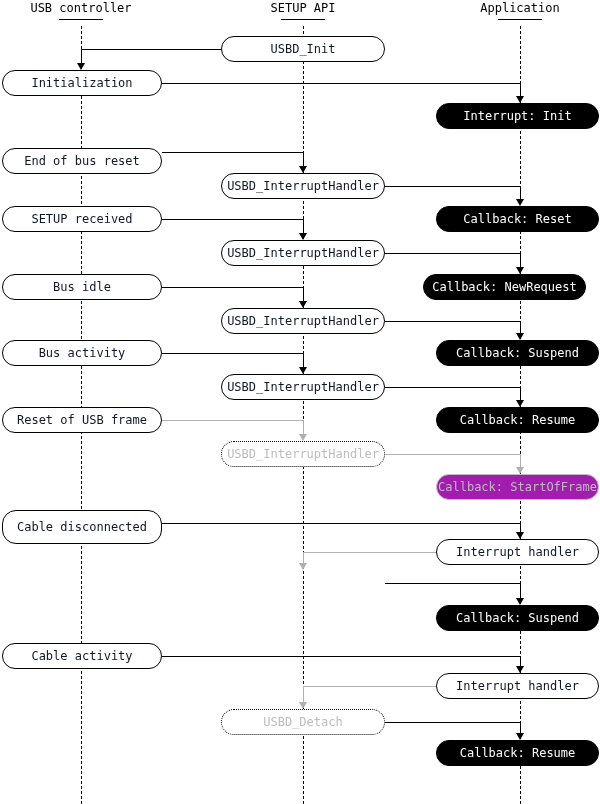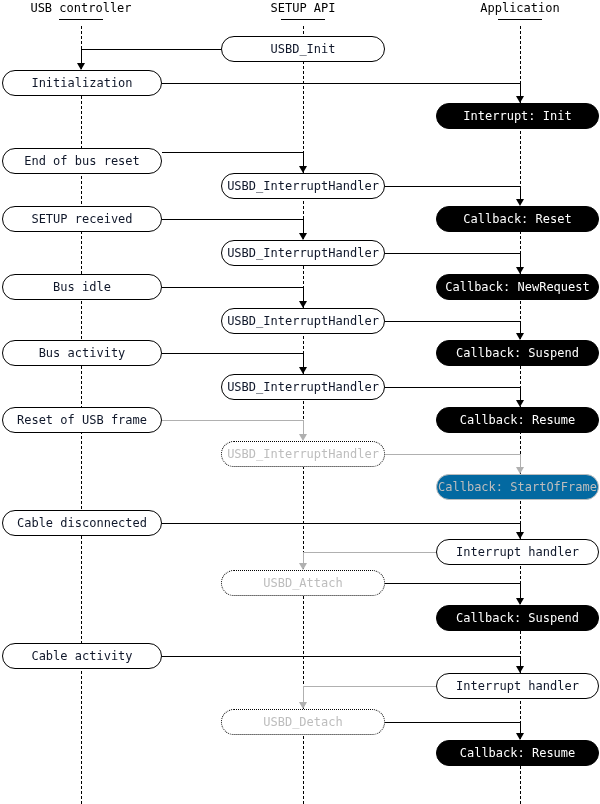--- a/index.html
+++ b/index.html
@@ -23,21 +23,21 @@
   
   .node{
     position:absolute;box-sizing:border-box;
     display:flex;align-items:center;justify-content:center;
     font-size:12px;line-height:13px;white-space:nowrap;
     border-radius:14px;
   }
   .node.white{background:#ffffff;border:1px solid #000;color:#0f172a;}
   .node.black{background:#000000;border:1px solid #000;color:#ffffff;}
   .node.ghost-dotted{background:#ffffff;border:1px dotted #000;color:#bdbdbd;}
-  .node.ghost-solid{background:#0369a1;border:1px solid #bdbdbd;color:#bdbdbd;}
+  .node.ghost-solid{background:#a21caf;border:1px solid #bdbdbd;color:#bdbdbd;}
 
   
   .seg{position:absolute;}
   .seg.h{height:0;border-top:1px solid #000;}
   .seg.v{width:0;border-left:1px solid #000;}
   .seg.h.grey{border-top-color:#b0b0b0;}
   .seg.v.grey{border-left-color:#b0b0b0;}
   .arrow{
     position:absolute;width:0;height:0;
     border-left:4px solid transparent;border-right:4px solid transparent;
@@ -132,21 +132,21 @@
     </div>
     <div class="node black" style="left: 436px; top: 206px; width: 163px; height: 26px;">
       <span>Callback: Reset</span>
     </div>
     <div class="node white" style="left: 221px; top: 240px; width: 164px; height: 26px;">
       <span>USBD_InterruptHandler</span>
     </div>
     <div class="node white" style="left: 2px; top: 274px; width: 160px; height: 26px;">
       <span>Bus idle</span>
     </div>
-    <div class="node black" style="left: 436px; top: 274px; width: 163px; height: 26px;">
+    <div class="node black" style="left: 423px; top: 274px; width: 163px; height: 26px;">
       <span>Callback: NewRequest</span>
     </div>
     <div class="node white" style="left: 221px; top: 308px; width: 164px; height: 26px;">
       <span>USBD_InterruptHandler</span>
     </div>
     <div class="node white" style="left: 2px; top: 340px; width: 160px; height: 26px;">
       <span>Bus activity</span>
     </div>
     <div class="node black" style="left: 436px; top: 340px; width: 163px; height: 26px;">
       <span>Callback: Suspend</span>
@@ -159,28 +159,25 @@
     </div>
     <div class="node black" style="left: 436px; top: 407px; width: 163px; height: 26px;">
       <span>Callback: Resume</span>
     </div>
     <div class="node ghost-dotted" style="left: 221px; top: 441px; width: 164px; height: 26px;">
       <span>USBD_InterruptHandler</span>
     </div>
     <div class="node ghost-solid" style="left: 436px; top: 474px; width: 163px; height: 26px;">
       <span>Callback: StartOfFrame</span>
     </div>
-    <div class="node white" style="left: 2px; top: 510px; width: 160px; height: 26px;">
+    <div class="node white" style="left: 2px; top: 510px; width: 160px; height: 34px;">
       <span>Cable disconnected</span>
     </div>
     <div class="node white" style="left: 436px; top: 539px; width: 163px; height: 26px;">
       <span>Interrupt handler</span>
-    </div>
-    <div class="node ghost-dotted" style="left: 221px; top: 570px; width: 164px; height: 26px;">
-      <span>USBD_Attach</span>
     </div>
     <div class="node black" style="left: 436px; top: 605px; width: 163px; height: 26px;">
       <span>Callback: Suspend</span>
     </div>
     <div class="node white" style="left: 2px; top: 643px; width: 160px; height: 26px;">
       <span>Cable activity</span>
     </div>
     <div class="node white" style="left: 436px; top: 673px; width: 163px; height: 26px;">
       <span>Interrupt handler</span>
     </div>

